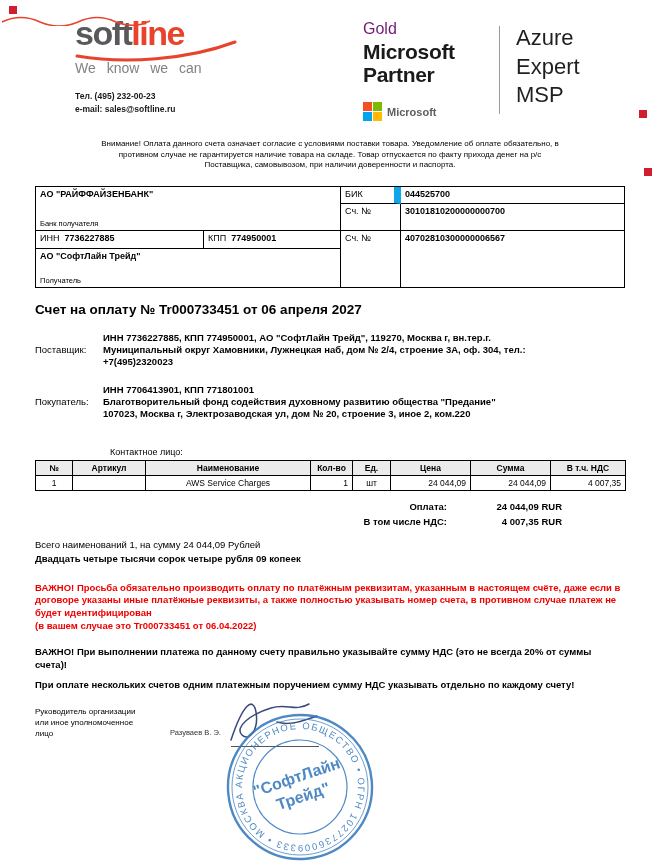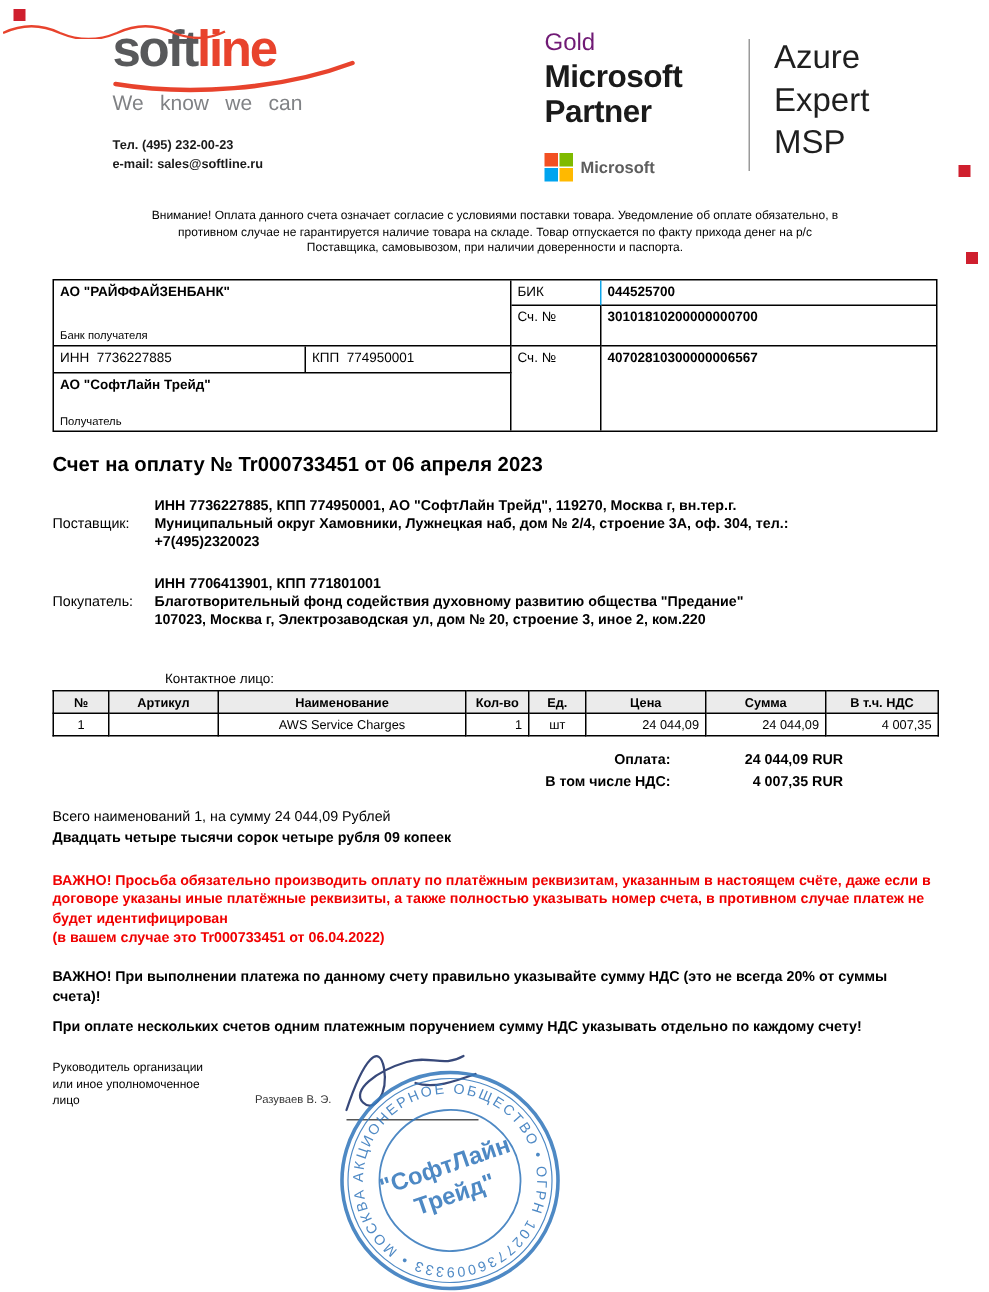--- a/index.html
+++ b/index.html
@@ -35,28 +35,28 @@
 
   
   .notice { margin:18px auto 0; width:462px; text-align:center; font-size:8px; line-height:1.3; }
 
   
   .bank { margin-top:15px; display:grid; grid-template-columns:305px 60px 1fr; grid-template-rows:17px 27px 18px 38px; border:1px solid #000; font-size:9px; }
   .bank > div { padding:2px 4px; }
   .b-name { grid-column:1; grid-row:1/3; border-right:1px solid #000; border-bottom:1px solid #000; display:flex; flex-direction:column; justify-content:space-between; }
   .b-name .nm { font-weight:bold; }
   .caption { font-size:7.5px; }
-  .b-bik-l { grid-column:2; grid-row:1; border-right:1px solid #0ea5e9; border-bottom:1px solid #000; }
+  .b-bik-l { grid-column:2; grid-row:1; border-right:7px solid #0ea5e9; border-bottom:1px solid #000; }
   .b-bik-v { grid-column:3; grid-row:1; border-bottom:1px solid #000; font-weight:bold; }
   .b-cor-l { grid-column:2; grid-row:2; border-right:1px solid #000; border-bottom:1px solid #000; }
   .b-cor-v { grid-column:3; grid-row:2; border-bottom:1px solid #000; font-weight:bold; }
   .b-inn { grid-column:1; grid-row:3; border-right:1px solid #000; border-bottom:1px solid #000; display:flex; padding:0 !important; }
   .inn-half { flex:0 0 168px; border-right:1px solid #000; padding:2px 4px; }
   .kpp-half { flex:1; padding:2px 4px; }
-  .b-inn b, .b-rec b { font-weight:normal; }
+  .b-inn b, .b-rec b { font-weight:bold; }
   .b-acc-l { grid-column:2; grid-row:3/5; border-right:1px solid #000; }
   .b-acc-v { grid-column:3; grid-row:3/5; font-weight:bold; }
   .b-rec { grid-column:1; grid-row:4; border-right:1px solid #000; display:flex; flex-direction:column; justify-content:space-between; }
   .b-rec .nm { font-weight:bold; }
 
   
   .title { margin-top:14px; font-size:13.5px; font-weight:bold; }
 
   
   .party { margin-top:15px; display:flex; align-items:center; font-size:9.5px; line-height:1.3; }
@@ -166,21 +166,21 @@
         </span>
       </div>
       <div class="b-acc-l">Сч. №</div>
       <div class="b-acc-v">40702810300000006567</div>
       <div class="b-rec">
         <span class="nm">АО "СофтЛайн Трейд"</span>
         <span class="caption">Получатель</span>
       </div>
     </div>
 
-    <div class="title">Счет на оплату № Tr000733451 от 06 апреля 2023</div>
+    <div class="title">Счет на оплату № Tr000733451 от 06 апреля 2027</div>
 
     <div class="party">
       <div class="plabel">Поставщик:</div>
       <div class="lines">
         <div>ИНН 7736227885, КПП 774950001,  АО "СофтЛайн Трейд",  119270, Москва г, вн.тер.г.</div>
         <div>Муниципальный округ Хамовники, Лужнецкая наб, дом № 2/4, строение 3А, оф. 304,  тел.:</div>
         <div>+7(495)2320023</div>
       </div>
     </div>
 

